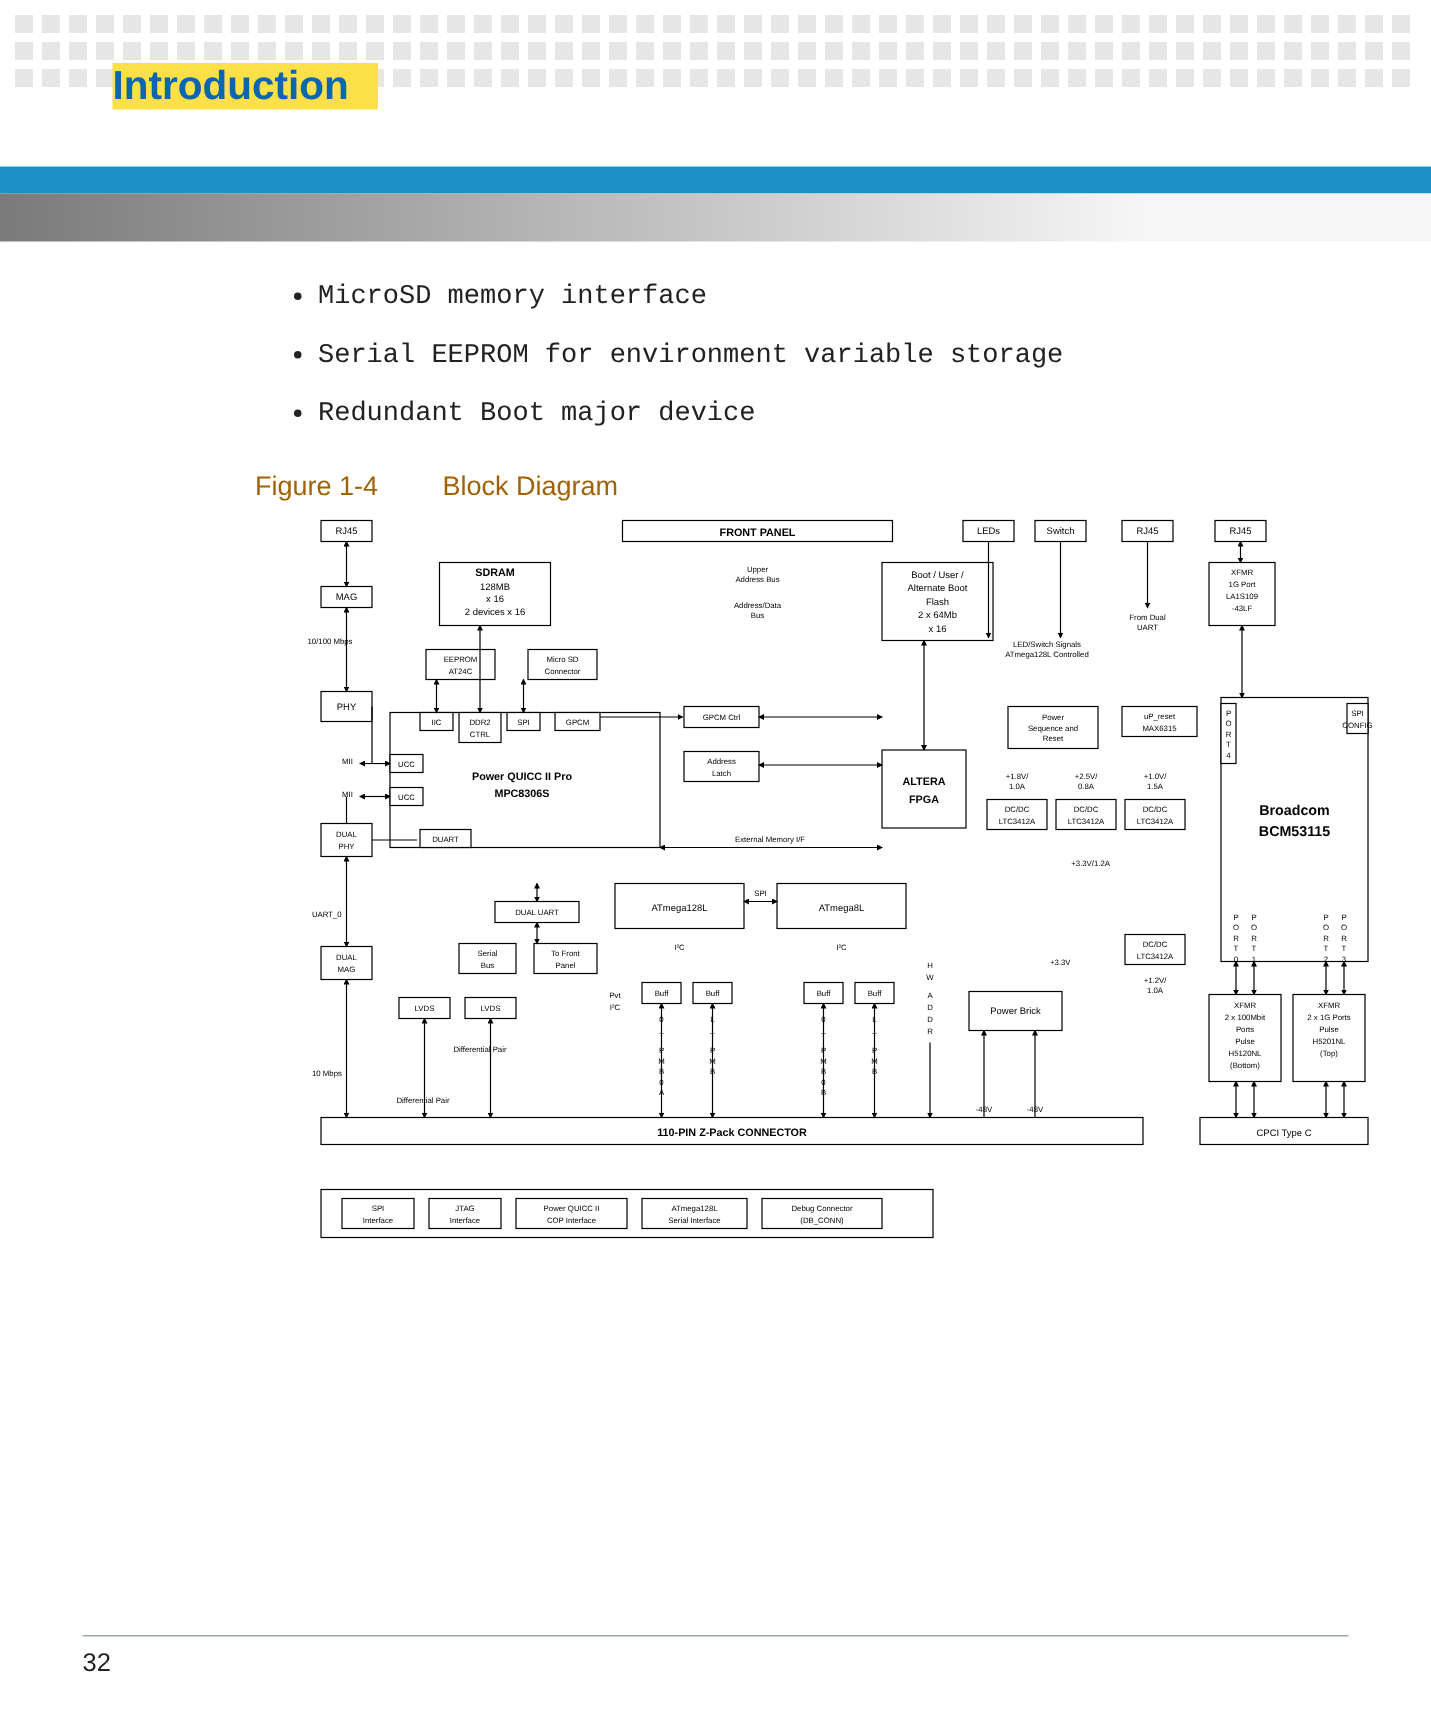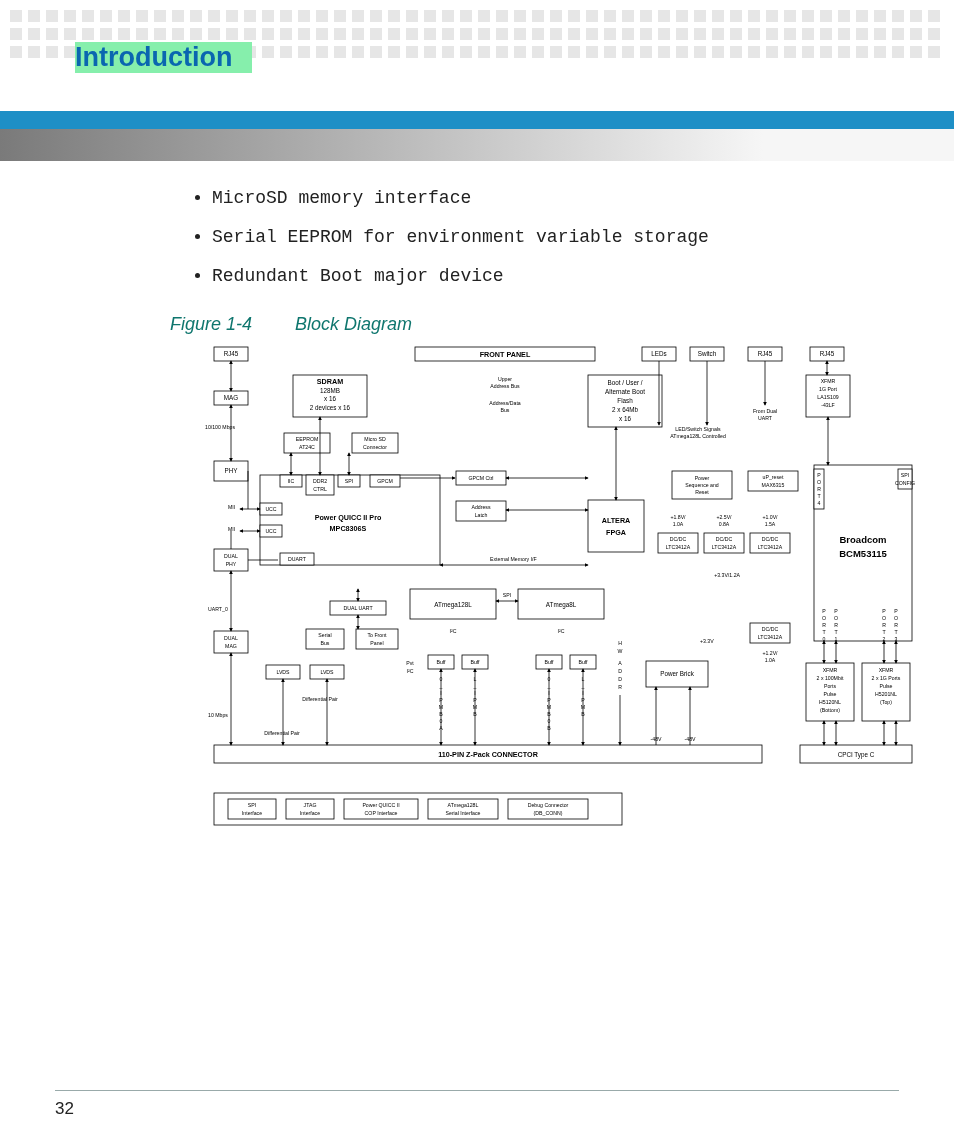--- a/index.html
+++ b/index.html
@@ -23,21 +23,21 @@
   }
   .dot-row { display: flex; gap: 6px; }
   .dot { width: 12px; height: 12px; background: #e6e6e6; flex: 0 0 auto; }
   .section-title {
     position: absolute;
     top: 42px;
     left: 75px;
     font-size: 27px;
     font-weight: 700;
     color: #0a66b0;
-    background: #86efac;
+    background: #fde047;
     padding-right: 20px;
     z-index: 2;
   }
   .blue-bar {
     position: absolute;
     top: 111px; left: 0; right: 0; height: 18px;
     background: #1e8fc6;
   }
   .grad-bar {
     position: absolute;
@@ -50,44 +50,43 @@
     left: 170px;
     right: 60px;
     font-size: 18px;
     line-height: 1.4;
     color: #222;
   }
   .content ul { margin: 6px 0 14px 0; padding-left: 42px; font-family: Liberation Mono, monospace; }
   .content ul li { margin: 4px 0 14px 0; list-style: disc; }
   .content p { margin: 6px 0 14px 0; }
   .figcap {
-    color: #0f766e;
-    font-style: italic;
+    color: #a16207;
     font-size: 18px;
     margin: 22px 0 8px 0;
   }
   .figcap-label { display:inline-block; width:120px; }
   .diagram-wrap {
     margin-top: 4px;
     margin-left: 30px;
     width: 720px;
   }
   svg { display:block; }
   .box { fill:#fff; stroke:#000; stroke-width:0.8; }
   .lbl { font-family: Arial, sans-serif; font-size:6.3px; fill:#000; }
   .lbl-sm { font-family: Arial, sans-serif; font-size:5.2px; fill:#000; }
   .lbl-b { font-family: Arial, sans-serif; font-size:7.2px; font-weight:bold; fill:#000; }
   .lbl-bb { font-family: Arial, sans-serif; font-size:9.5px; font-weight:bold; fill:#000; }
   .conn { stroke:#000; stroke-width:0.8; fill:none; }
   .footer {
     position: absolute;
     bottom: 26px; left: 55px; right: 55px;
     border-top: 1px solid #9aa; padding-top: 8px;
-    display: flex; justify-content: space-between;
-    font-size: 17px; color: #222;
+    display: flex; justify-content: flex-end;
+    font-size: 17px; color: #222; flex-direction: column;
   }
 </style>
 </head>
 <body>
 
 <div class="dots-top">
   <div class="dot-row">
       <div class="dot"></div>
       <div class="dot"></div>
       <div class="dot"></div>

